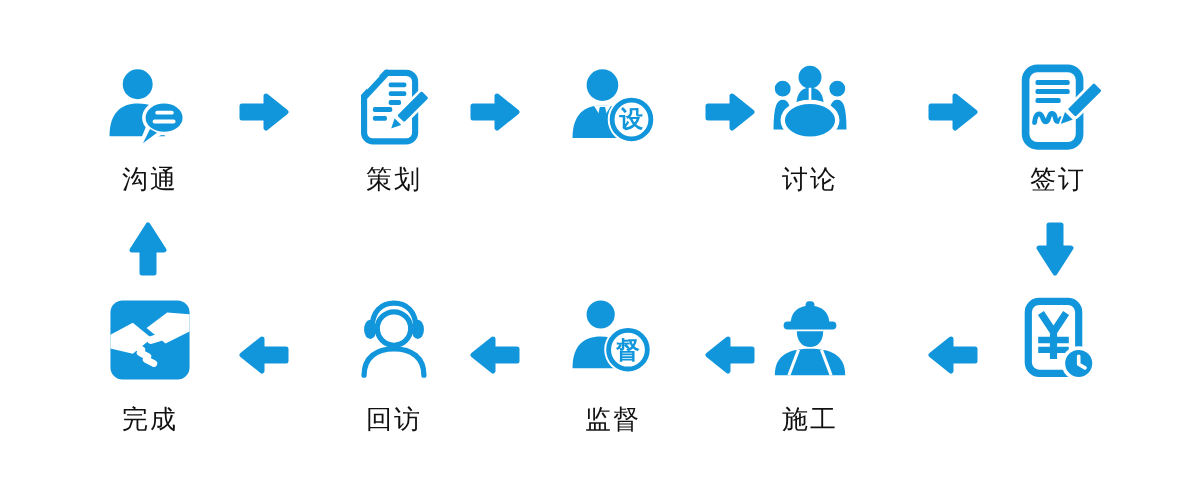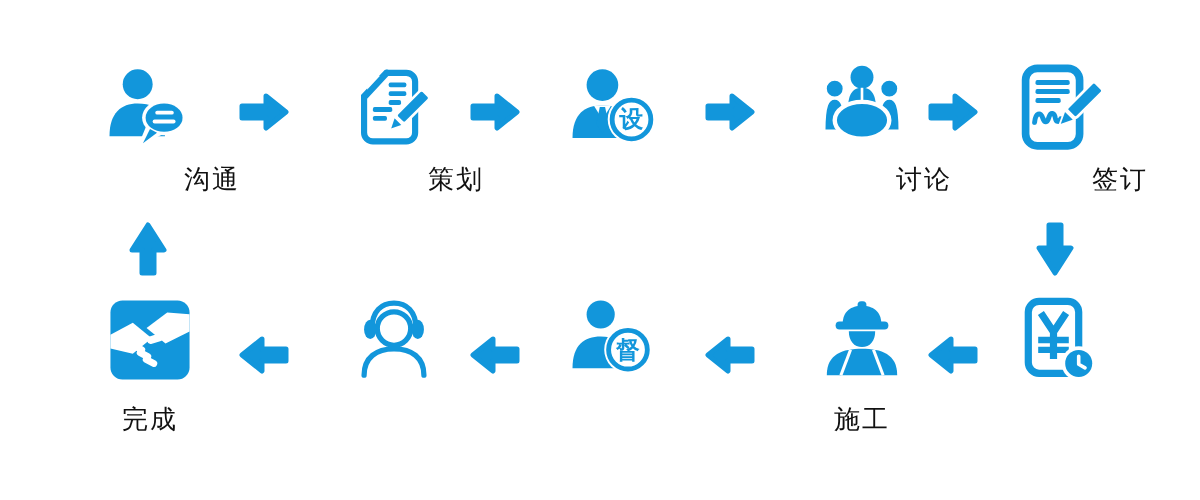--- a/index.html
+++ b/index.html
@@ -2,25 +2,25 @@
 <html style="--accent: #1296db;"><head>
 <meta charset="utf-8">
 <style>
   html,body{margin:0;padding:0;background:#fff;}
   .canvas{position:relative;width:1200px;height:500px;background:#fff;overflow:hidden;
           font-family:"Liberation Sans",sans-serif;}
   .step{position:absolute;width:180px;text-align:center;}
   .icon-box{height:92px;display:flex;align-items:center;justify-content:center;}
   .ico{color:var(--accent,#1296db);display:block;}
   .step-label{display:block;font-size:26px;line-height:26px;color:#111;letter-spacing:2px;}
-  .row-top .step-label{margin-top:12px;text-align:right;}
+  .row-top .step-label{margin-top:12px;}
   .row-bottom .step-label{margin-top:20px;}
   .row-top{top:62px;}
   .row-bottom{top:294px;}
-  .c1{left:60px}.c2{left:304px}.c3{left:523px}.c4{left:772px}.c5{left:968px}
+  .c1{left:60px}.c2{left:304px}.c3{left:523px}.c4{left:720px}.c5{left:968px}
   .arrow{position:absolute;}
   .ar1{left:239px}.ar2{left:470px}.ar3{left:705px}.ar4{left:928px}
   .arrow-top{top:91px}.arrow-bottom{top:334px}
   .arrow-down{left:1034px;top:222px}
   .arrow-up{left:127px;top:220px}
   svg{display:block;margin:0 auto;}
   svg text{font-family:"Liberation Sans",sans-serif;font-weight:bold;}
 </style>
 </head>
 <body>
@@ -133,32 +133,34 @@
   <div class="step row-bottom c2">
     <div class="icon-box">
         <svg class="ico" width="88" height="88" viewBox="0 0 100 100">
       <circle cx="50" cy="37" r="19" fill="none" stroke="currentColor" stroke-width="6"></circle>
       <path d="M16 90 C16 70 30 60 50 60 C70 60 84 70 84 90" fill="none" stroke="currentColor" stroke-width="6" stroke-linecap="round"></path>
       <path d="M25 37 C25 17 36 8 50 8 C64 8 75 17 75 37" fill="none" stroke="currentColor" stroke-width="6" stroke-linecap="round"></path>
       <ellipse cx="23" cy="38" rx="7" ry="11" fill="currentColor"></ellipse>
       <ellipse cx="77" cy="38" rx="7" ry="11" fill="currentColor"></ellipse>
     </svg>
       </div>
+    <span class="step-label">回访</span>
   </div>
 
   <div class="step row-bottom c3">
     <div class="icon-box">
         <svg class="ico" width="88" height="88" viewBox="0 0 100 100">
       <circle cx="36" cy="21" r="16" fill="currentColor"></circle>
       <path d="M4 82 C4 56 17 46 36 46 C50 46 60 51 66 59 L66 82 Z" fill="currentColor"></path>
       <circle cx="67" cy="61" r="27" fill="#fff"></circle>
       <circle cx="67" cy="61" r="22" fill="#fff" stroke="currentColor" stroke-width="5.5"></circle>
       <text x="67" y="70" font-size="27" fill="currentColor" text-anchor="middle">督</text>
     </svg>
       </div>
+    <span class="step-label">监督</span>
   </div>
 
   <div class="step row-bottom c4">
     <div class="icon-box">
         <svg class="ico" width="88" height="88" viewBox="0 0 100 100">
       <rect x="45" y="6" width="10" height="12" rx="4" fill="currentColor"></rect>
       <path d="M28 32 C28 17 38 11 50 11 C62 11 72 17 72 32 Z" fill="currentColor"></path>
       <rect x="20" y="29" width="60" height="9" rx="4.5" fill="currentColor"></rect>
       <path d="M35 40 L65 40 C65 51 59 58 50 58 C41 58 35 51 35 40 Z" fill="currentColor"></path>
       <path d="M10 90 C10 66 28 60 50 60 C72 60 90 66 90 90 Z" fill="currentColor"></path>

